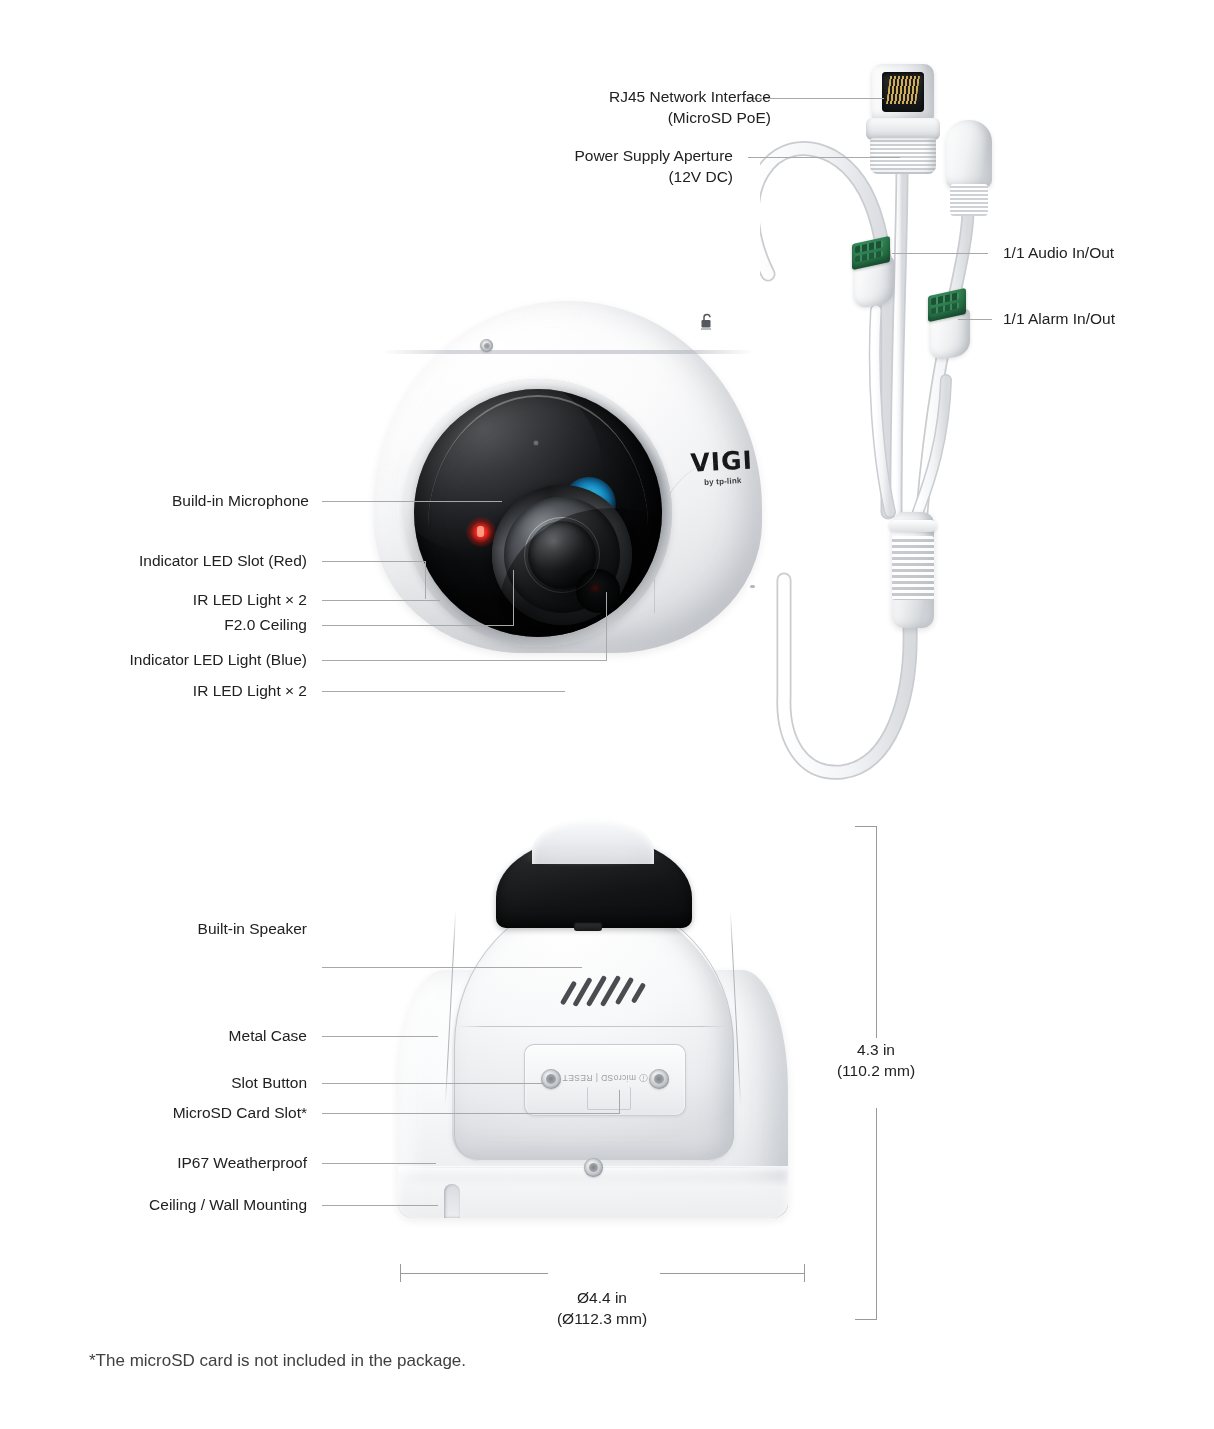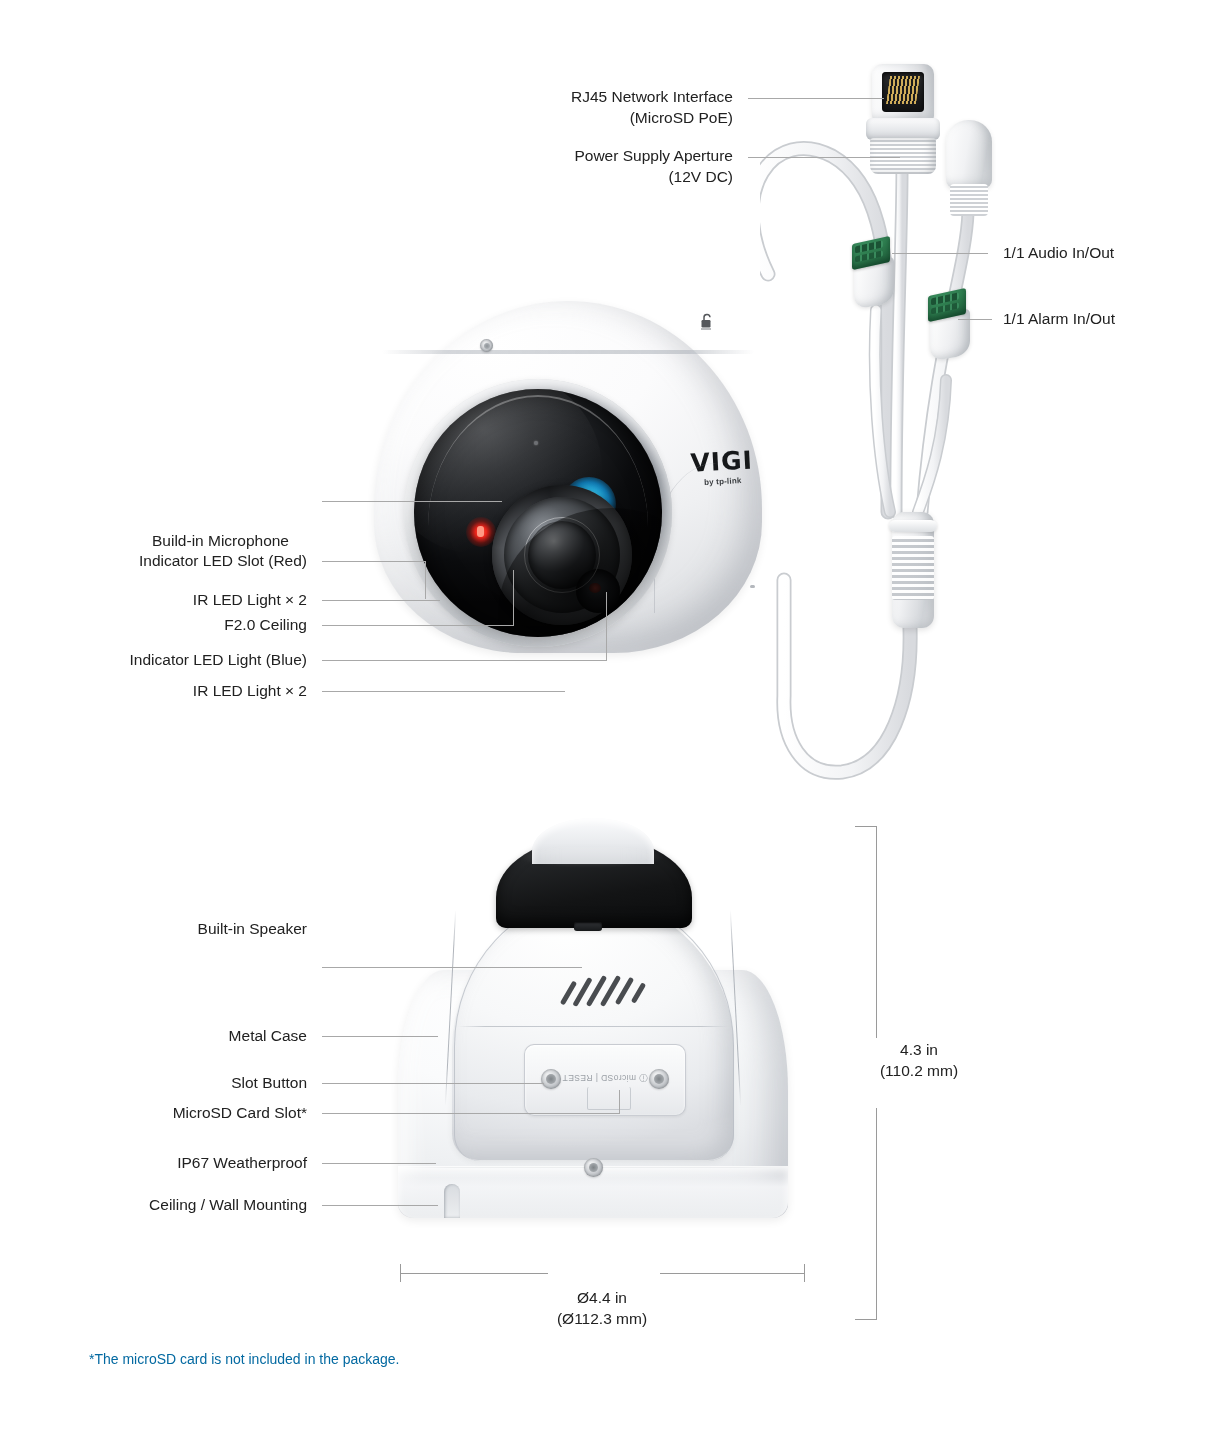--- a/index.html
+++ b/index.html
@@ -14,21 +14,21 @@
   .lbl .two{display:block;}
 
   
   .ld{position:absolute;background:#a8a8a8;height:1px;}
   .ldv{position:absolute;background:#a8a8a8;width:1px;}
 
   
   .dimline{position:absolute;background:#9a9a9a;}
   .dimtxt{position:absolute;font-size:15.5px;line-height:1.35;text-align:center;color:#212121;white-space:nowrap;}
 
-  .foot{position:absolute;font-size:14px;color:#0369a1;white-space:nowrap;}
+  .foot{position:absolute;font-size:17px;color:#404040;white-space:nowrap;}
 
   
   .cam-front{position:absolute;left:368px;top:283px;width:400px;height:440px;}
   .cf-body{position:absolute;left:6px;top:18px;width:388px;height:352px;
     border-radius:196px 196px 150px 150px/210px 210px 132px 132px;
     background:
       radial-gradient(120% 90% at 30% 12%, #ffffff 0%, #fbfbfc 36%, #eff0f2 66%, #dcdee1 100%);
     box-shadow:inset -16px -12px 34px rgba(150,155,163,.48), inset 10px 6px 22px rgba(255,255,255,.95),
                0 3px 9px rgba(0,0,0,.07);
   }
@@ -356,51 +356,51 @@
   <div class="ld" style="left:322px;top:691px;width:243px;"></div>
 
   <div class="ld" style="left:322px;top:967px;width:260px;"></div>
   <div class="ld" style="left:322px;top:1036px;width:116px;"></div>
   <div class="ld" style="left:322px;top:1083px;width:222px;"></div>
   <div class="ld" style="left:322px;top:1113px;width:298px;"></div>
   <div class="ldv" style="left:619px;top:1090px;height:24px;"></div>
   <div class="ld" style="left:322px;top:1163px;width:114px;"></div>
   <div class="ld" style="left:322px;top:1205px;width:116px;"></div>
 
-  <div class="lbl r" style="left:733px;top:108px;">
+  <div class="lbl r" style="left:771px;top:108px;">
     <span class="two">RJ45 Network Interface</span>
     <span class="two">(MicroSD PoE)</span>
   </div>
   <div class="lbl r" style="left:733px;top:167px;">
     <span class="two">Power Supply Aperture</span>
     <span class="two">(12V DC)</span>
   </div>
 
   <div class="lbl l" style="left:1003px;top:253px;">1/1 Audio In/Out</div>
   <div class="lbl l" style="left:1003px;top:319px;">1/1 Alarm In/Out</div>
 
-  <div class="lbl r" style="left:289px;top:501px;margin-top:40px;">Build-in Microphone</div>
+  <div class="lbl r" style="left:309px;top:501px;">Build-in Microphone</div>
   <div class="lbl r" style="left:307px;top:561px;">Indicator LED Slot (Red)</div>
   <div class="lbl r" style="left:307px;top:600px;">IR LED Light × 2</div>
   <div class="lbl r" style="left:307px;top:625px;">F2.0 Ceiling</div>
   <div class="lbl r" style="left:307px;top:660px;">Indicator LED Light (Blue)</div>
   <div class="lbl r" style="left:307px;top:691px;">IR LED Light × 2</div>
 
   <div class="lbl r" style="left:307px;top:929px;">Built-in Speaker</div>
   <div class="lbl r" style="left:307px;top:1036px;">Metal Case</div>
   <div class="lbl r" style="left:307px;top:1083px;">Slot Button</div>
   <div class="lbl r" style="left:307px;top:1113px;">MicroSD Card Slot*</div>
   <div class="lbl r" style="left:307px;top:1163px;">IP67 Weatherproof</div>
   <div class="lbl r" style="left:307px;top:1205px;">Ceiling / Wall Mounting</div>
 
   <div class="dimline" style="left:876px;top:826px;width:1px;height:212px;"></div>
   <div class="dimline" style="left:855px;top:826px;width:22px;height:1px;"></div>
   <div class="dimline" style="left:876px;top:1108px;width:1px;height:212px;"></div>
   <div class="dimline" style="left:855px;top:1319px;width:22px;height:1px;"></div>
-  <div class="dimtxt" style="left:876px;top:1040px;transform:translateX(-50%);margin-left:43px;">
+  <div class="dimtxt" style="left:876px;top:1040px;transform:translateX(-50%);">
     <div>4.3 in</div>
     <div>(110.2 mm)</div>
   </div>
 
   <div class="dimline" style="left:400px;top:1273px;width:148px;height:1px;"></div>
   <div class="dimline" style="left:400px;top:1264px;width:1px;height:18px;"></div>
   <div class="dimline" style="left:660px;top:1273px;width:145px;height:1px;"></div>
   <div class="dimline" style="left:804px;top:1264px;width:1px;height:18px;"></div>
   <div class="dimtxt" style="left:602px;top:1262px;transform:translateX(-50%);margin-top:26px;">
     <div>Ø4.4 in</div>

